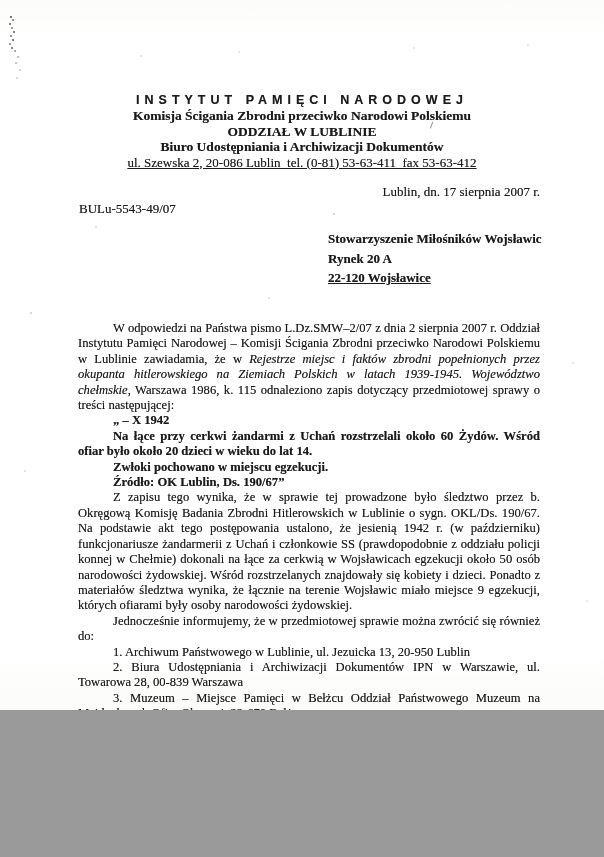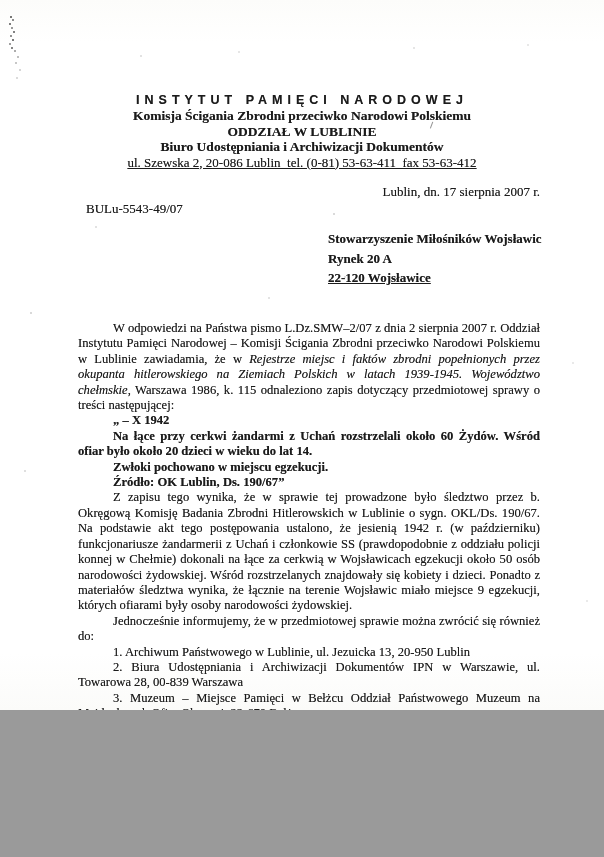--- a/index.html
+++ b/index.html
@@ -21,21 +21,21 @@
   .lh-org {
     font-family: "Liberation Sans", sans-serif;
     font-weight: 700; font-size: 12.5px; letter-spacing: 5px;
     line-height: 15px; white-space: nowrap;
   }
   .lh-line { font-weight: 700; font-size: 13.5px; line-height: 15.5px; text-align: center; }
   .lh-address { font-size: 13px; line-height: 16px; text-decoration: underline; white-space: pre; }
 
   
   .dateline { position: absolute; top: 184px; right: 64px; font-size: 13px; }
-  .reference { position: absolute; top: 201px; left: 86px; font-size: 13px; }
+  .reference { position: absolute; top: 201px; left: 79px; font-size: 13px; }
 
   
   .recipient { position: absolute; top: 229px; left: 328px; font-weight: 700; font-size: 13px; line-height: 19.5px; }
   .r-underline { text-decoration: underline; }
 
   
   .letter-body {
     position: absolute; top: 321px; left: 78px; width: 462px;
     font-size: 12.6px; line-height: 15.4px; text-align: justify;
   }

